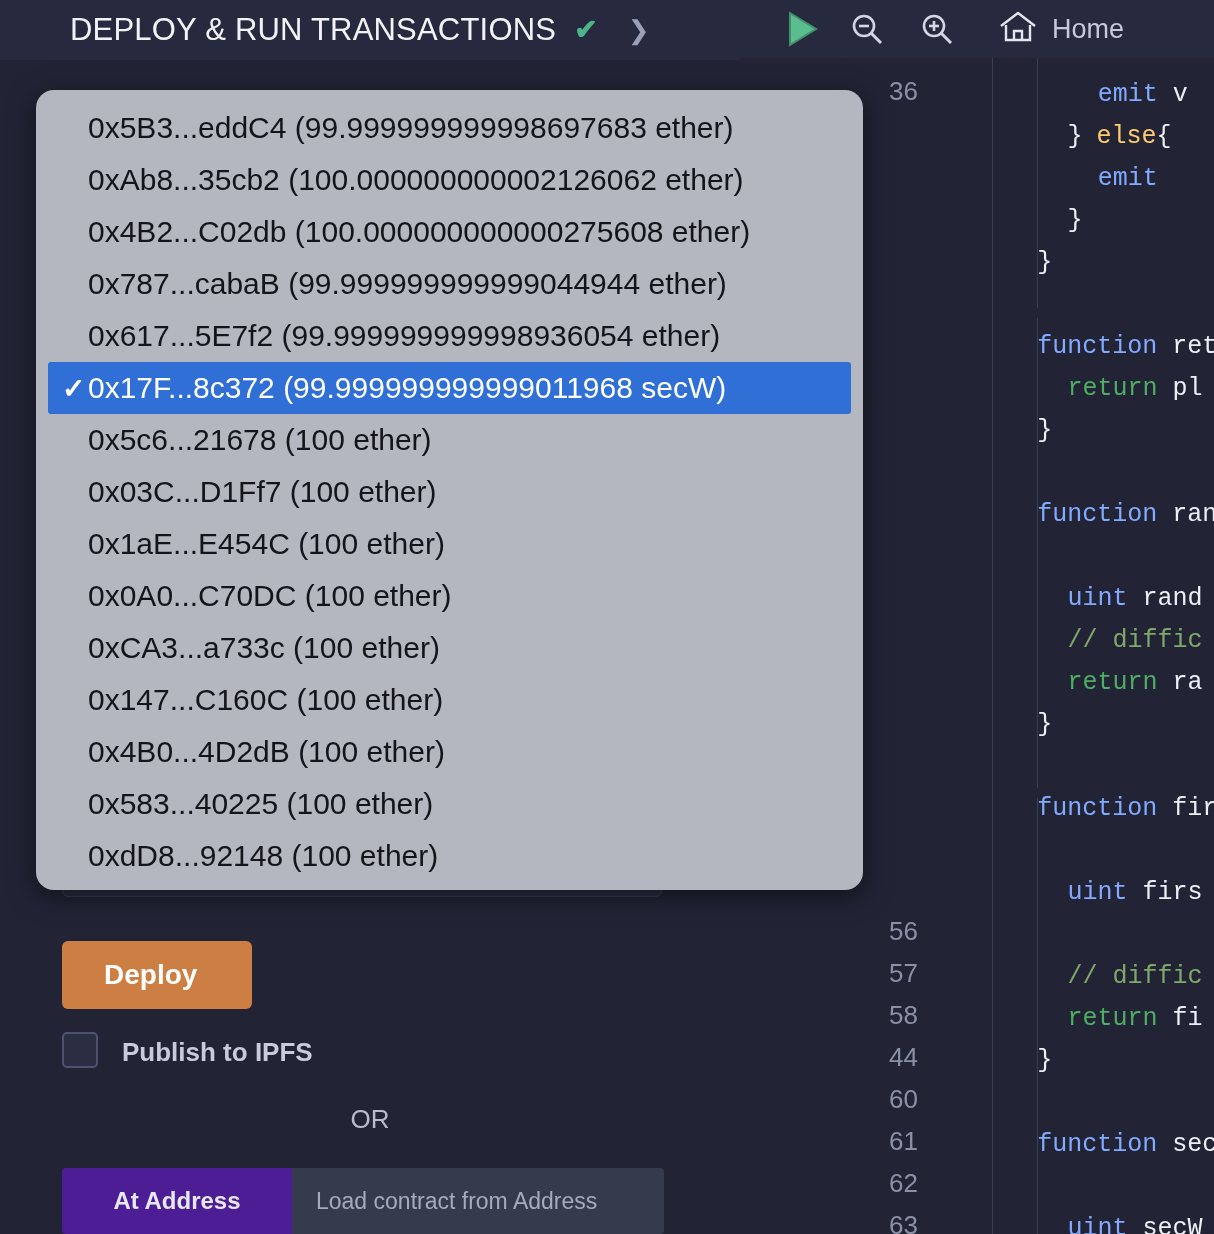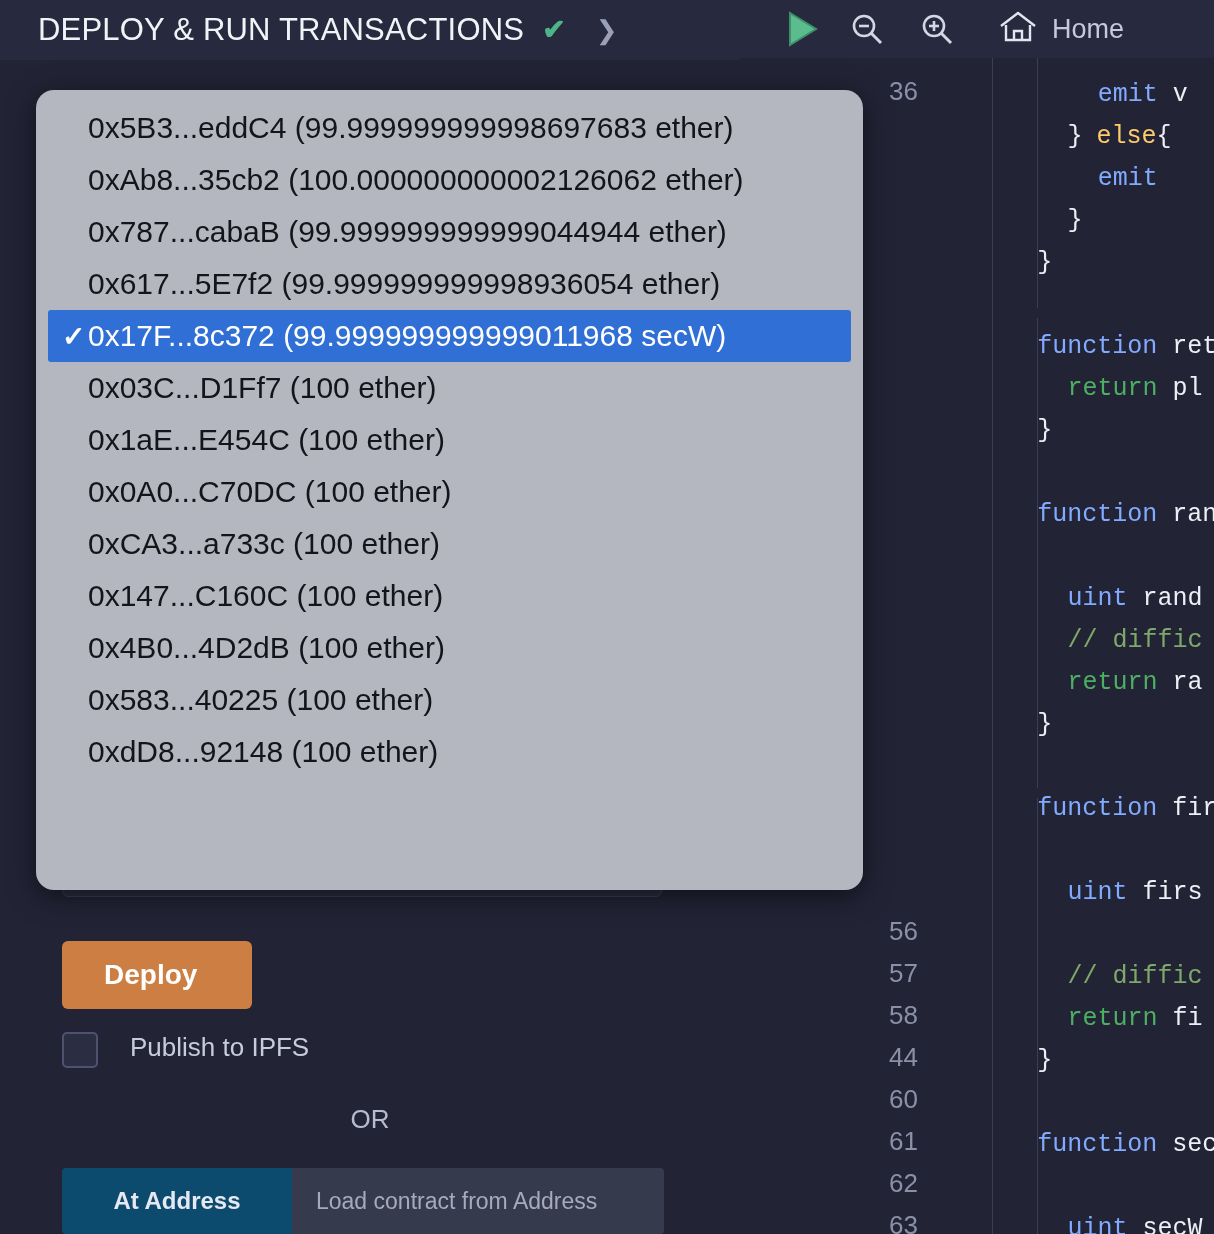--- a/index.html
+++ b/index.html
@@ -19,21 +19,21 @@
   }
   #panel-header {
     position: absolute; left: 0; top: 0;
     width: 740px; height: 60px;
     display: flex; align-items: center;
     padding-left: 38px;
     background: #272a3e;
   }
   #panel-title {
     font-size: 31px; color: #f2f3f7;
-    letter-spacing: .2px; white-space: nowrap;
+    letter-spacing: .2px; white-space: nowrap; margin-left: 32px;
   }
   .hdr-check {
     margin-left: 18px; color: #4db488;
     font-size: 28px; line-height: 1; font-weight: 700;
   }
   .hdr-chevron {
     margin-left: 30px; color: #9aa0b8;
     font-size: 26px; line-height: 1;
   }
 
@@ -49,21 +49,21 @@
   #deploy-button {
     position: absolute; left: 62px; top: 941px;
     width: 190px; height: 68px;
     background: #cd7f43; border: none; border-radius: 6px;
     color: #ffffff; font-size: 28px; font-weight: 700;
     display: flex; align-items: center; padding-left: 42px;
     cursor: pointer;
   }
   #ipfs-row {
     position: absolute; left: 62px; top: 1032px;
-    display: flex; align-items: flex-start; gap: 32px;
+    display: flex; align-items: flex-end; gap: 24px; font-weight: bold;
   }
   #ipfs-checkbox {
     width: 36px; height: 36px;
     background: #2b2e43;
     border: 2px solid #4e real;
     border: 2px solid #4e5270; border-radius: 5px;
   }
   #ipfs-label { font-size: 26px; color: #c8cbdb; }
 
   #or-label {
@@ -71,21 +71,21 @@
     width: 740px; text-align: center;
     font-size: 26px; color: #b7bbcd;
   }
 
   #at-address-row {
     position: absolute; left: 62px; top: 1168px;
     display: flex; height: 66px;
   }
   #at-address-button {
     width: 230px; height: 66px;
-    background: #0c4a6e; border: none; border-radius: 4px 0 0 4px;
+    background: #4c1d95; border: none; border-radius: 4px 0 0 4px;
     color: #e7e9f2; font-size: 24px; font-weight: 700;
     display: flex; align-items: center; justify-content: center;
     cursor: pointer;
   }
   #at-address-input {
     width: 372px; height: 66px;
     background: #363a4d; border: none; border-radius: 0 4px 4px 0;
     color: #e5e5e5; font-size: 23px;
     padding-left: 24px;
     font-family: "Liberation Sans", sans-serif;
@@ -289,30 +289,36 @@
   </div>
 
   <div id="account-dropdown">
       <div class="dd-option">
         <span>0x5B3...eddC4 (99.999999999998697683 ether)</span>
       </div>
       <div class="dd-option">
         <span>0xAb8...35cb2 (100.000000000002126062 ether)</span>
       </div>
       <div class="dd-option">
+        <span>0x4B2...C02db (100.000000000000275608 ether)</span>
+      </div>
+      <div class="dd-option">
         <span>0x787...cabaB (99.999999999999044944 ether)</span>
       </div>
       <div class="dd-option">
         <span>0x617...5E7f2 (99.999999999998936054 ether)</span>
       </div>
       <div class="dd-option selected">
         <span class="dd-check">✓</span>
         <span>0x17F...8c372 (99.999999999999011968 secW)</span>
       </div>
       <div class="dd-option">
+        <span>0x5c6...21678 (100 ether)</span>
+      </div>
+      <div class="dd-option">
         <span>0x03C...D1Ff7 (100 ether)</span>
       </div>
       <div class="dd-option">
         <span>0x1aE...E454C (100 ether)</span>
       </div>
       <div class="dd-option">
         <span>0x0A0...C70DC (100 ether)</span>
       </div>
       <div class="dd-option">
         <span>0xCA3...a733c (100 ether)</span>

